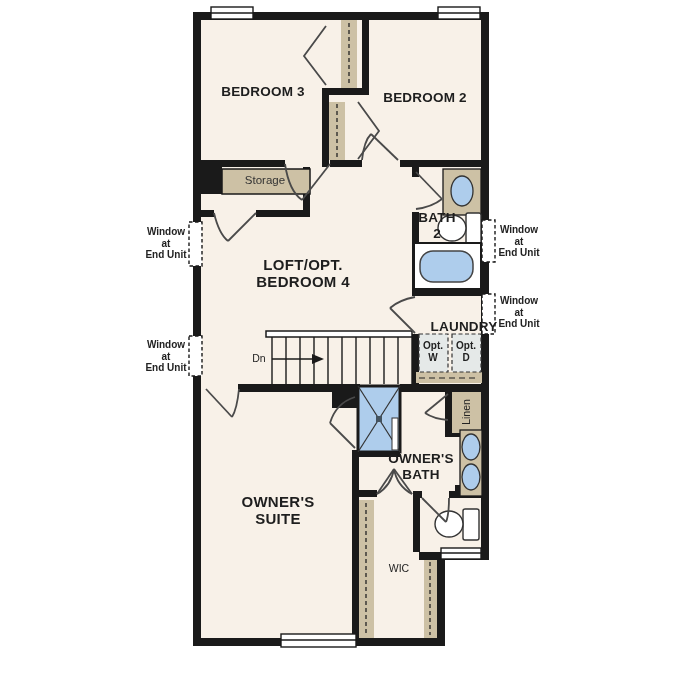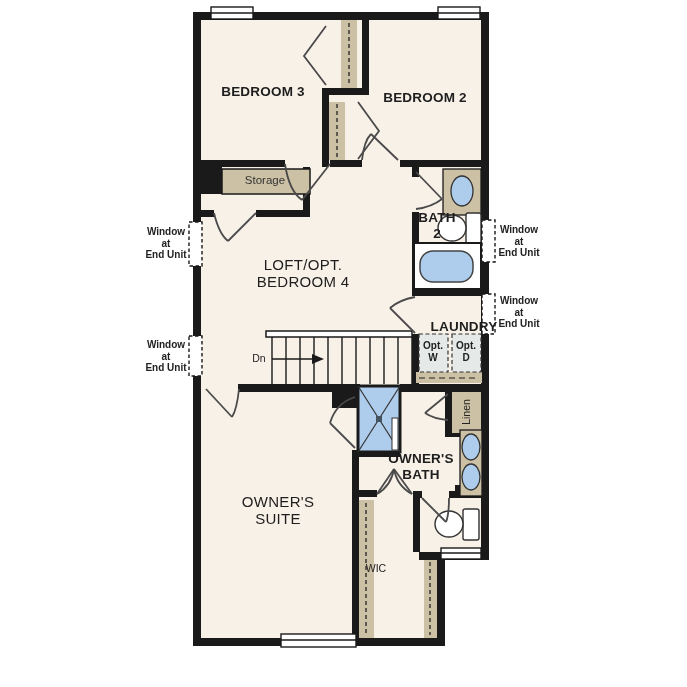--- a/index.html
+++ b/index.html
@@ -8,21 +8,21 @@
     font-family:"Liberation Sans","DejaVu Sans",sans-serif;
     background:#ffffff;overflow:hidden;
   }
   .plan svg{position:absolute;left:0;top:0;}
   .lbl{
     position:absolute;transform:translate(-50%,-50%);
     text-align:center;white-space:pre-line;line-height:1.16;
     color:#1e1e1e;z-index:5;
   }
   .room{font-weight:bold;font-size:13.5px;letter-spacing:.2px;}
-  .room-lg{font-weight:normal;font-size:15px;letter-spacing:.3px;}
+  .room-lg{font-weight:bold;font-size:15px;letter-spacing:.3px;}
   .small{font-size:10.5px;font-weight:normal;color:#222;}
   .tiny{font-size:10px;font-weight:bold;color:#222;}
   .storage{font-size:11.5px;font-weight:normal;color:#333;}
   .vert{transform:translate(-50%,-50%) rotate(-90deg);}
   .title{
     position:absolute;left:196px;top:651px;transform:none;
     font-size:19px;font-weight:bold;letter-spacing:.6px;color:#1b1b1b;
     white-space:nowrap;text-align:left;
   }
 </style>
@@ -224,21 +224,21 @@
   <div class="lbl tiny" style="left:433px;top:352px;">Opt.
 W</div>
   <div class="lbl tiny" style="left:466px;top:352px;">Opt.
 D</div>
   <div class="lbl small" style="left:259px;top:358px;">Dn</div>
   <div class="lbl small vert" style="left:466px;top:412px;">Linen</div>
   <div class="lbl room" style="left:421px;top:467px;">OWNER'S
 BATH</div>
   <div class="lbl room-lg" style="left:278px;top:510px;">OWNER'S
 SUITE</div>
-  <div class="lbl small" style="left:376px;top:568px;text-align:center;">WIC</div>
+  <div class="lbl small" style="left:399px;top:568px;text-align:center;">WIC</div>
 
   <div class="lbl tiny" style="left:166px;top:243px;">Window
 at
 End Unit</div>
   <div class="lbl tiny" style="left:166px;top:356px;">Window
 at
 End Unit</div>
   <div class="lbl tiny" style="left:519px;top:241px;">Window
 at
 End Unit</div>

